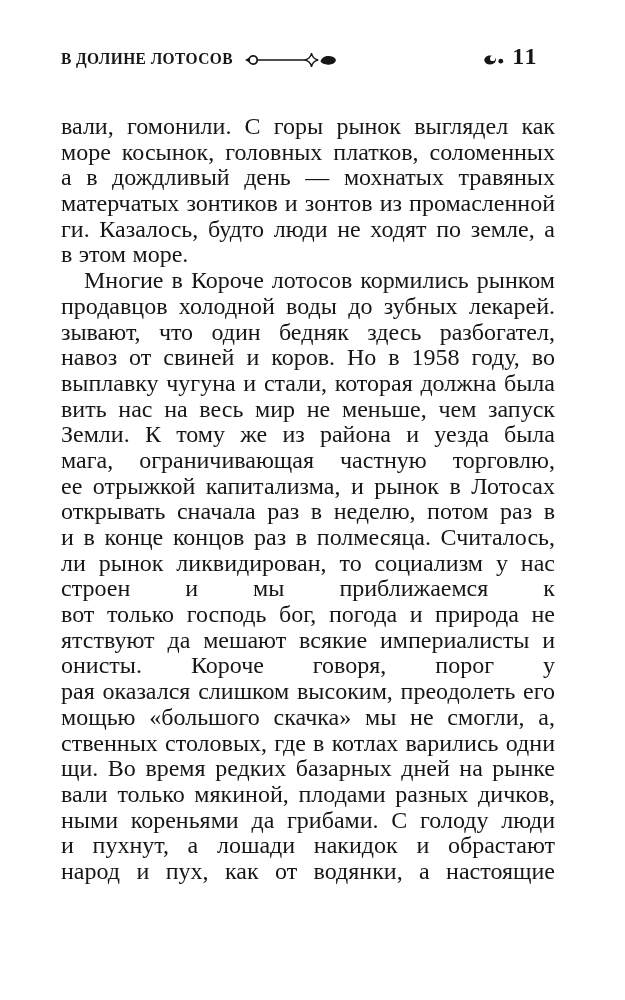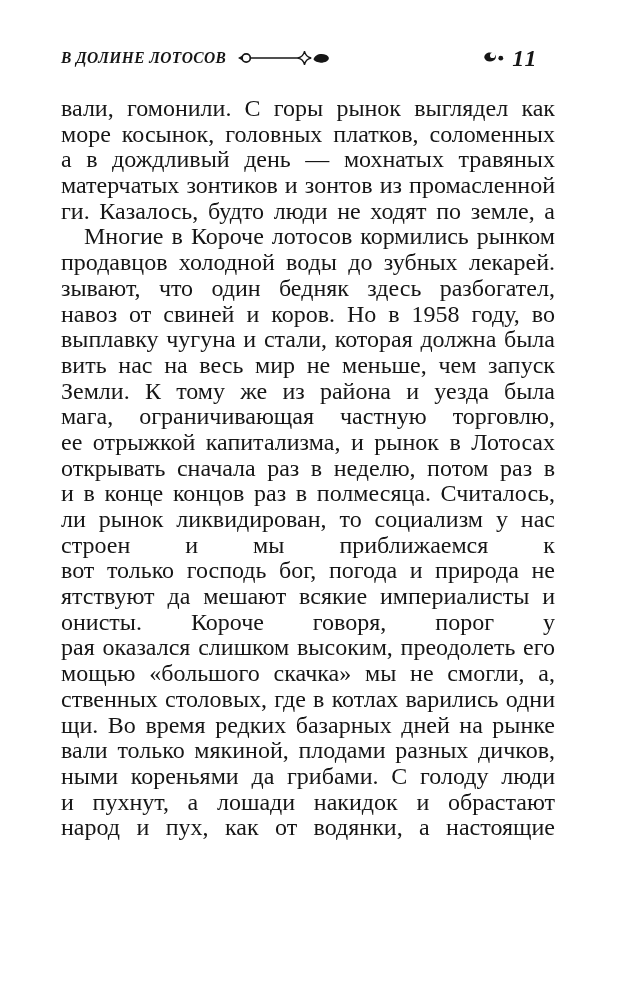--- a/index.html
+++ b/index.html
@@ -13,25 +13,24 @@
     color: #161616;
   }
   .page {
     position: relative;
     width: 625px; height: 1000px;
     background: #ffffff;
     padding: 47px 0 0 61px;
   }
   .running-head {
     display: flex;
-    align-items: center;
+    align-items: flex-end;
     width: 494px;
     height: 21px;
-    margin-bottom: 28px;
-    font-style: italic;
+    margin-bottom: 46px;
   }
   .running-title {
     font-weight: bold;
     font-size: 15.5px;
     letter-spacing: 0.4px;
     white-space: nowrap;
     transform: scaleY(1.08);
   }
   .divider-ornament { margin-left: 11px; display: block; }
   .head-spacer { flex: 1; }
@@ -89,20 +88,21 @@
     <span class="page-number">11</span>
   </header>
 
   <main class="text-block" id="text-block">
       <div class="paragraph">
         <div class="line">вали, гомонили. С горы рынок выглядел как сплошное</div>
         <div class="line">море косынок, головных платков, соломенных шляп,</div>
         <div class="line">а в дождливый день — мохнатых травяных накидок,</div>
         <div class="line">матерчатых зонтиков и зонтов из промасленной бума-</div>
         <div class="line">ги. Казалось, будто люди не ходят по земле, а плавают</div>
+        <div class="line last">в этом море.</div>
       </div>
       <div class="paragraph">
         <div class="line indent">Многие в Короче лотосов кормились рынком — от</div>
         <div class="line">продавцов холодной воды до зубных лекарей. Расска-</div>
         <div class="line">зывают, что один бедняк здесь разбогател, собирая</div>
         <div class="line">навоз от свиней и коров. Но в 1958 году, во время</div>
         <div class="line">выплавку чугуна и стали, которая должна была просла-</div>
         <div class="line">вить нас на весь мир не меньше, чем запуск спутника</div>
         <div class="line">Земли. К тому же из района и уезда была спущена бу-</div>
         <div class="line">мага, ограничивающая частную торговлю, называющая</div>

